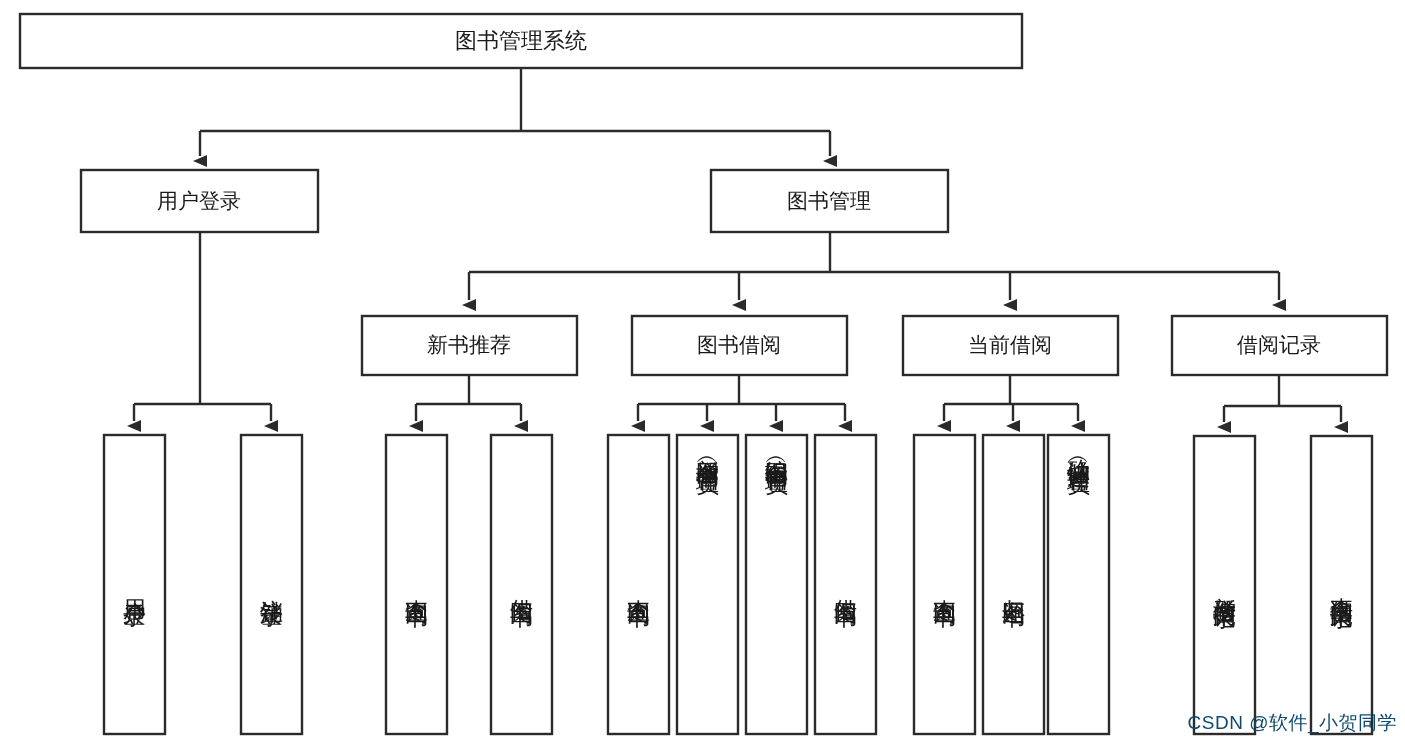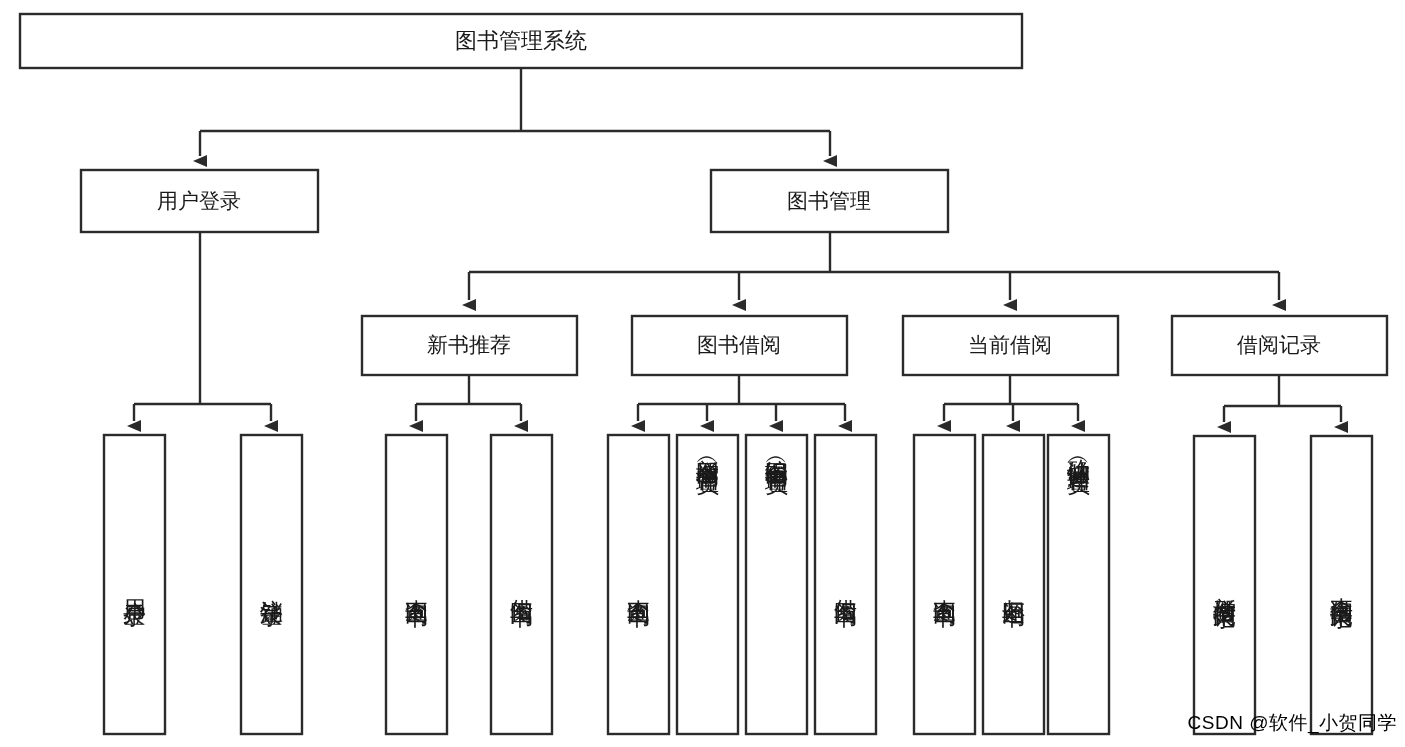--- a/index.html
+++ b/index.html
@@ -75,21 +75,21 @@
     color: #1a1a1a;
     letter-spacing: 2px;
     white-space: nowrap;
   }
   .watermark {
     position: absolute;
     right: 8px;
     bottom: 4px;
     font-family: "Liberation Sans", "DejaVu Sans", sans-serif;
     font-size: 19px;
-    color: #000000;
+    color: #0c4a6e;
     letter-spacing: 0.5px;
     user-select: none;
   }
 </style>
 </head>
 <body>
 
 <div id="diagram-root">
 
   <svg id="diagram-svg" viewBox="0 0 1405 747">

